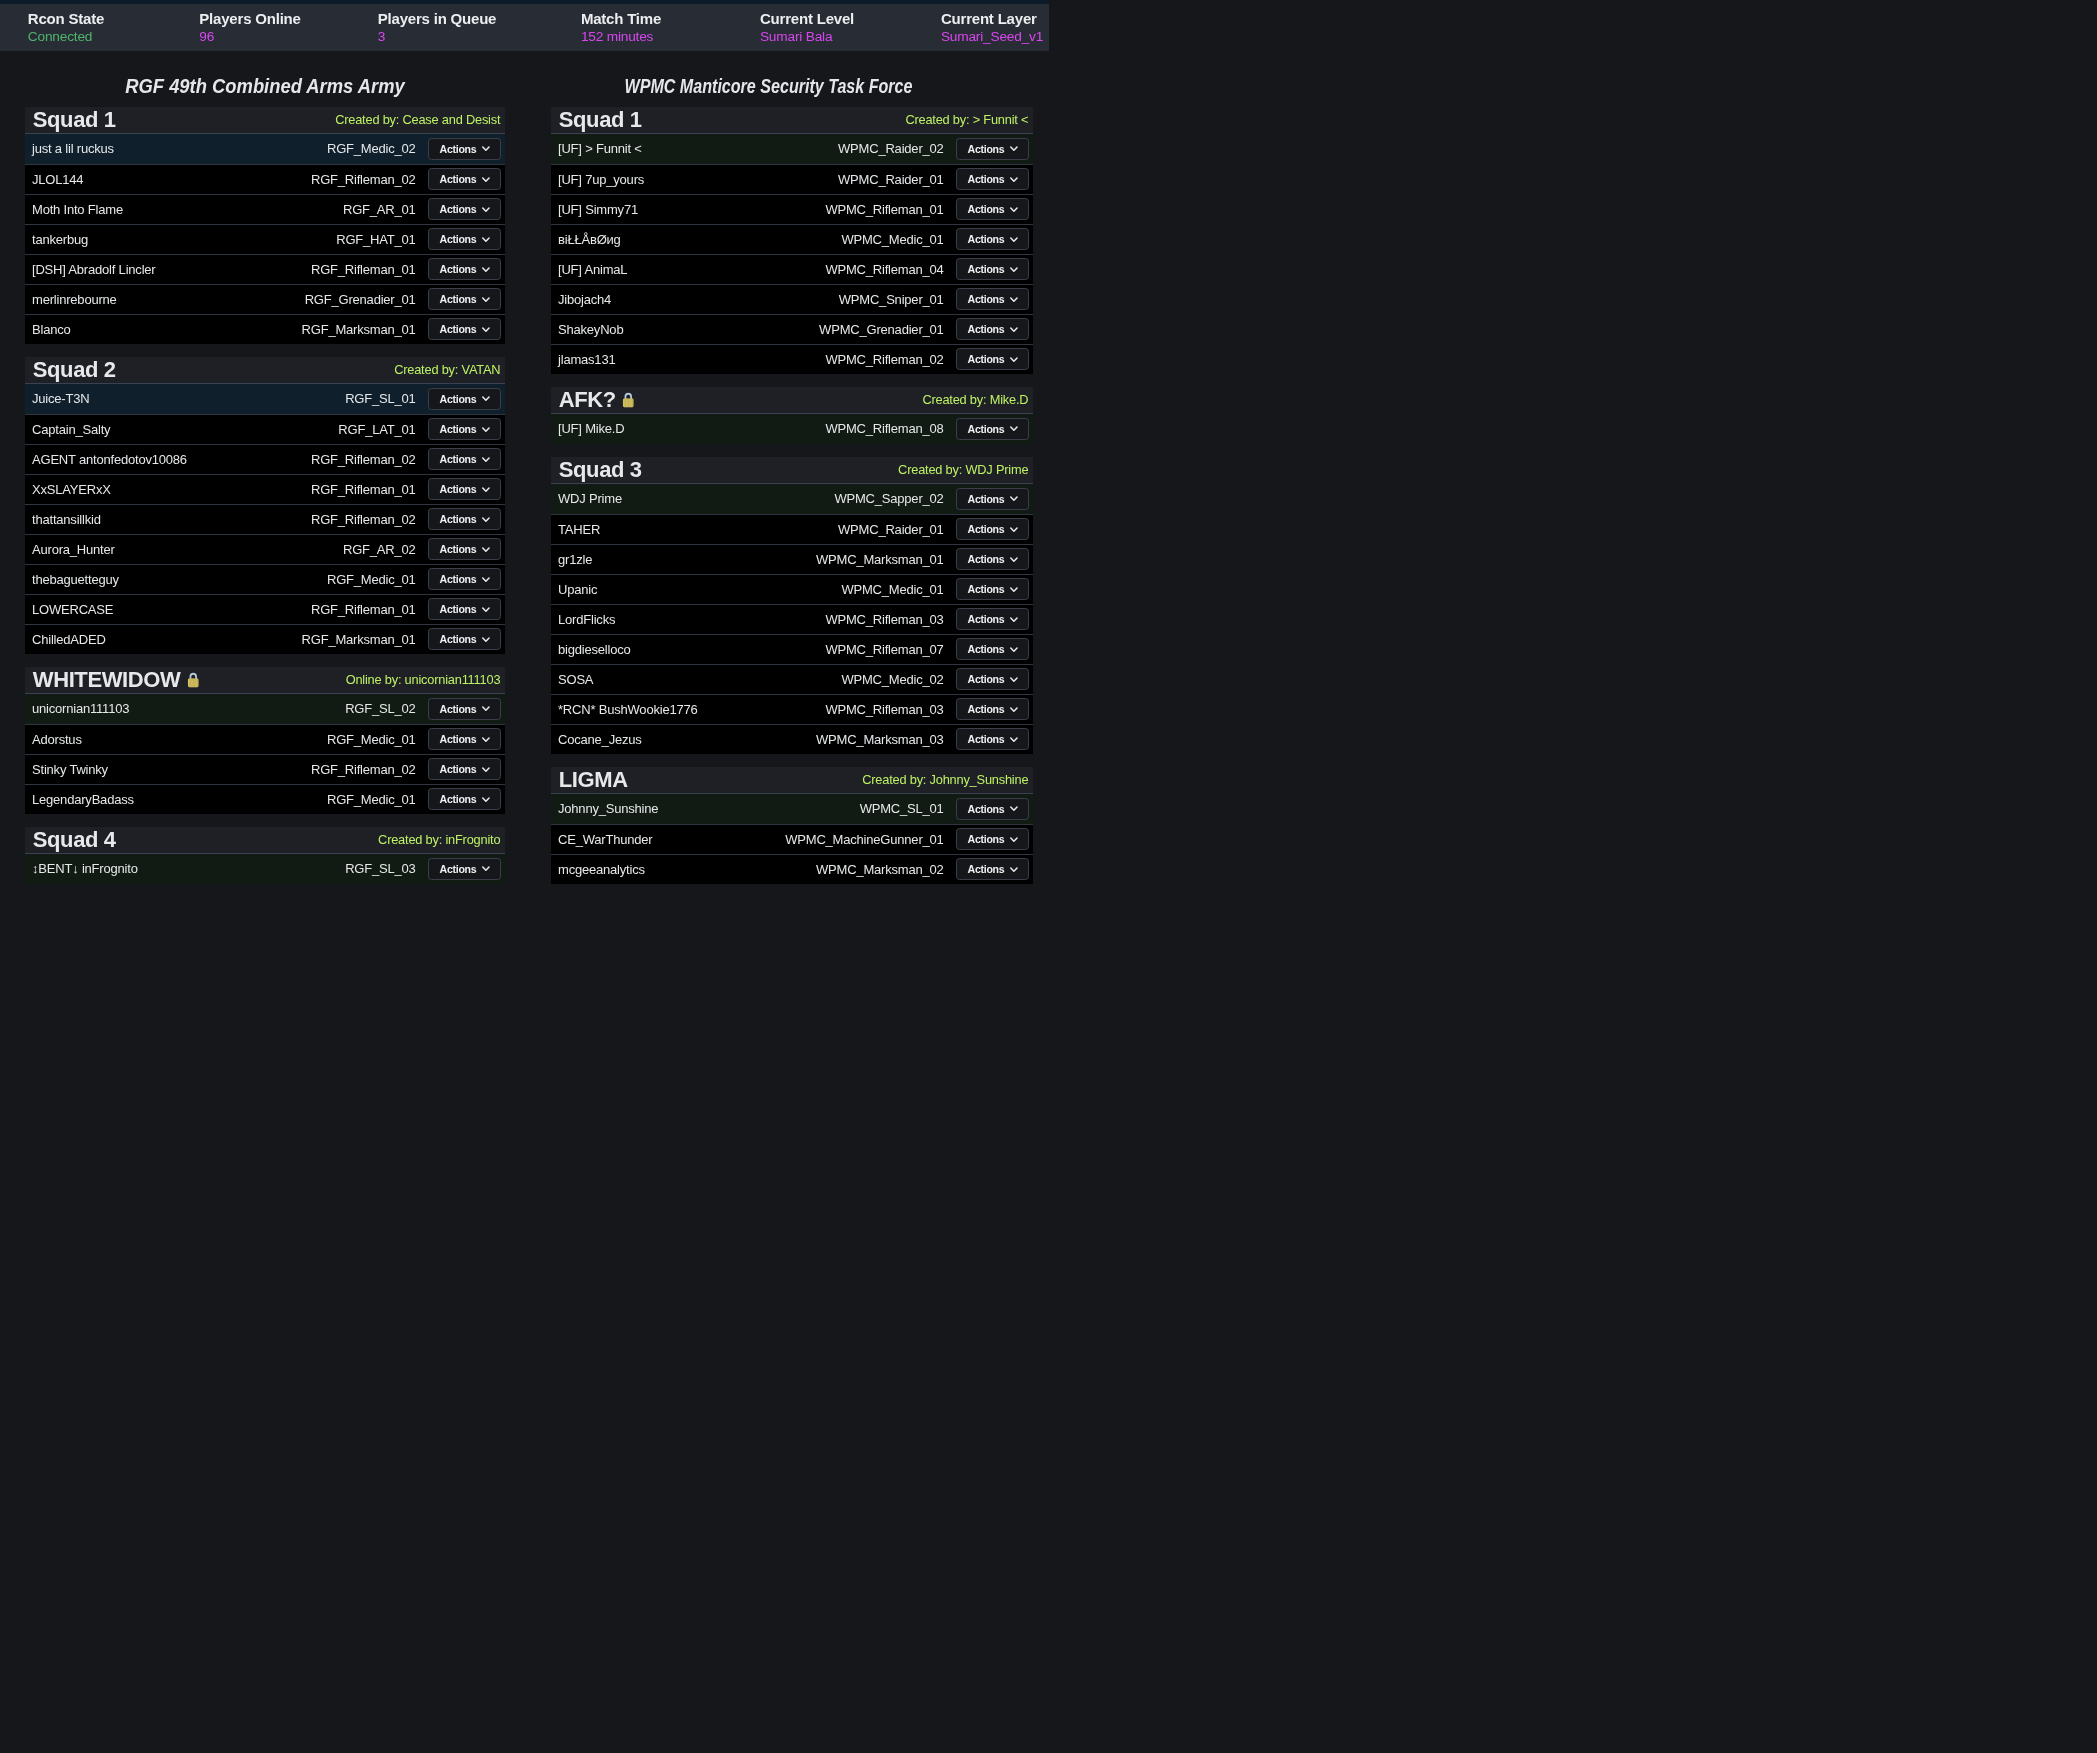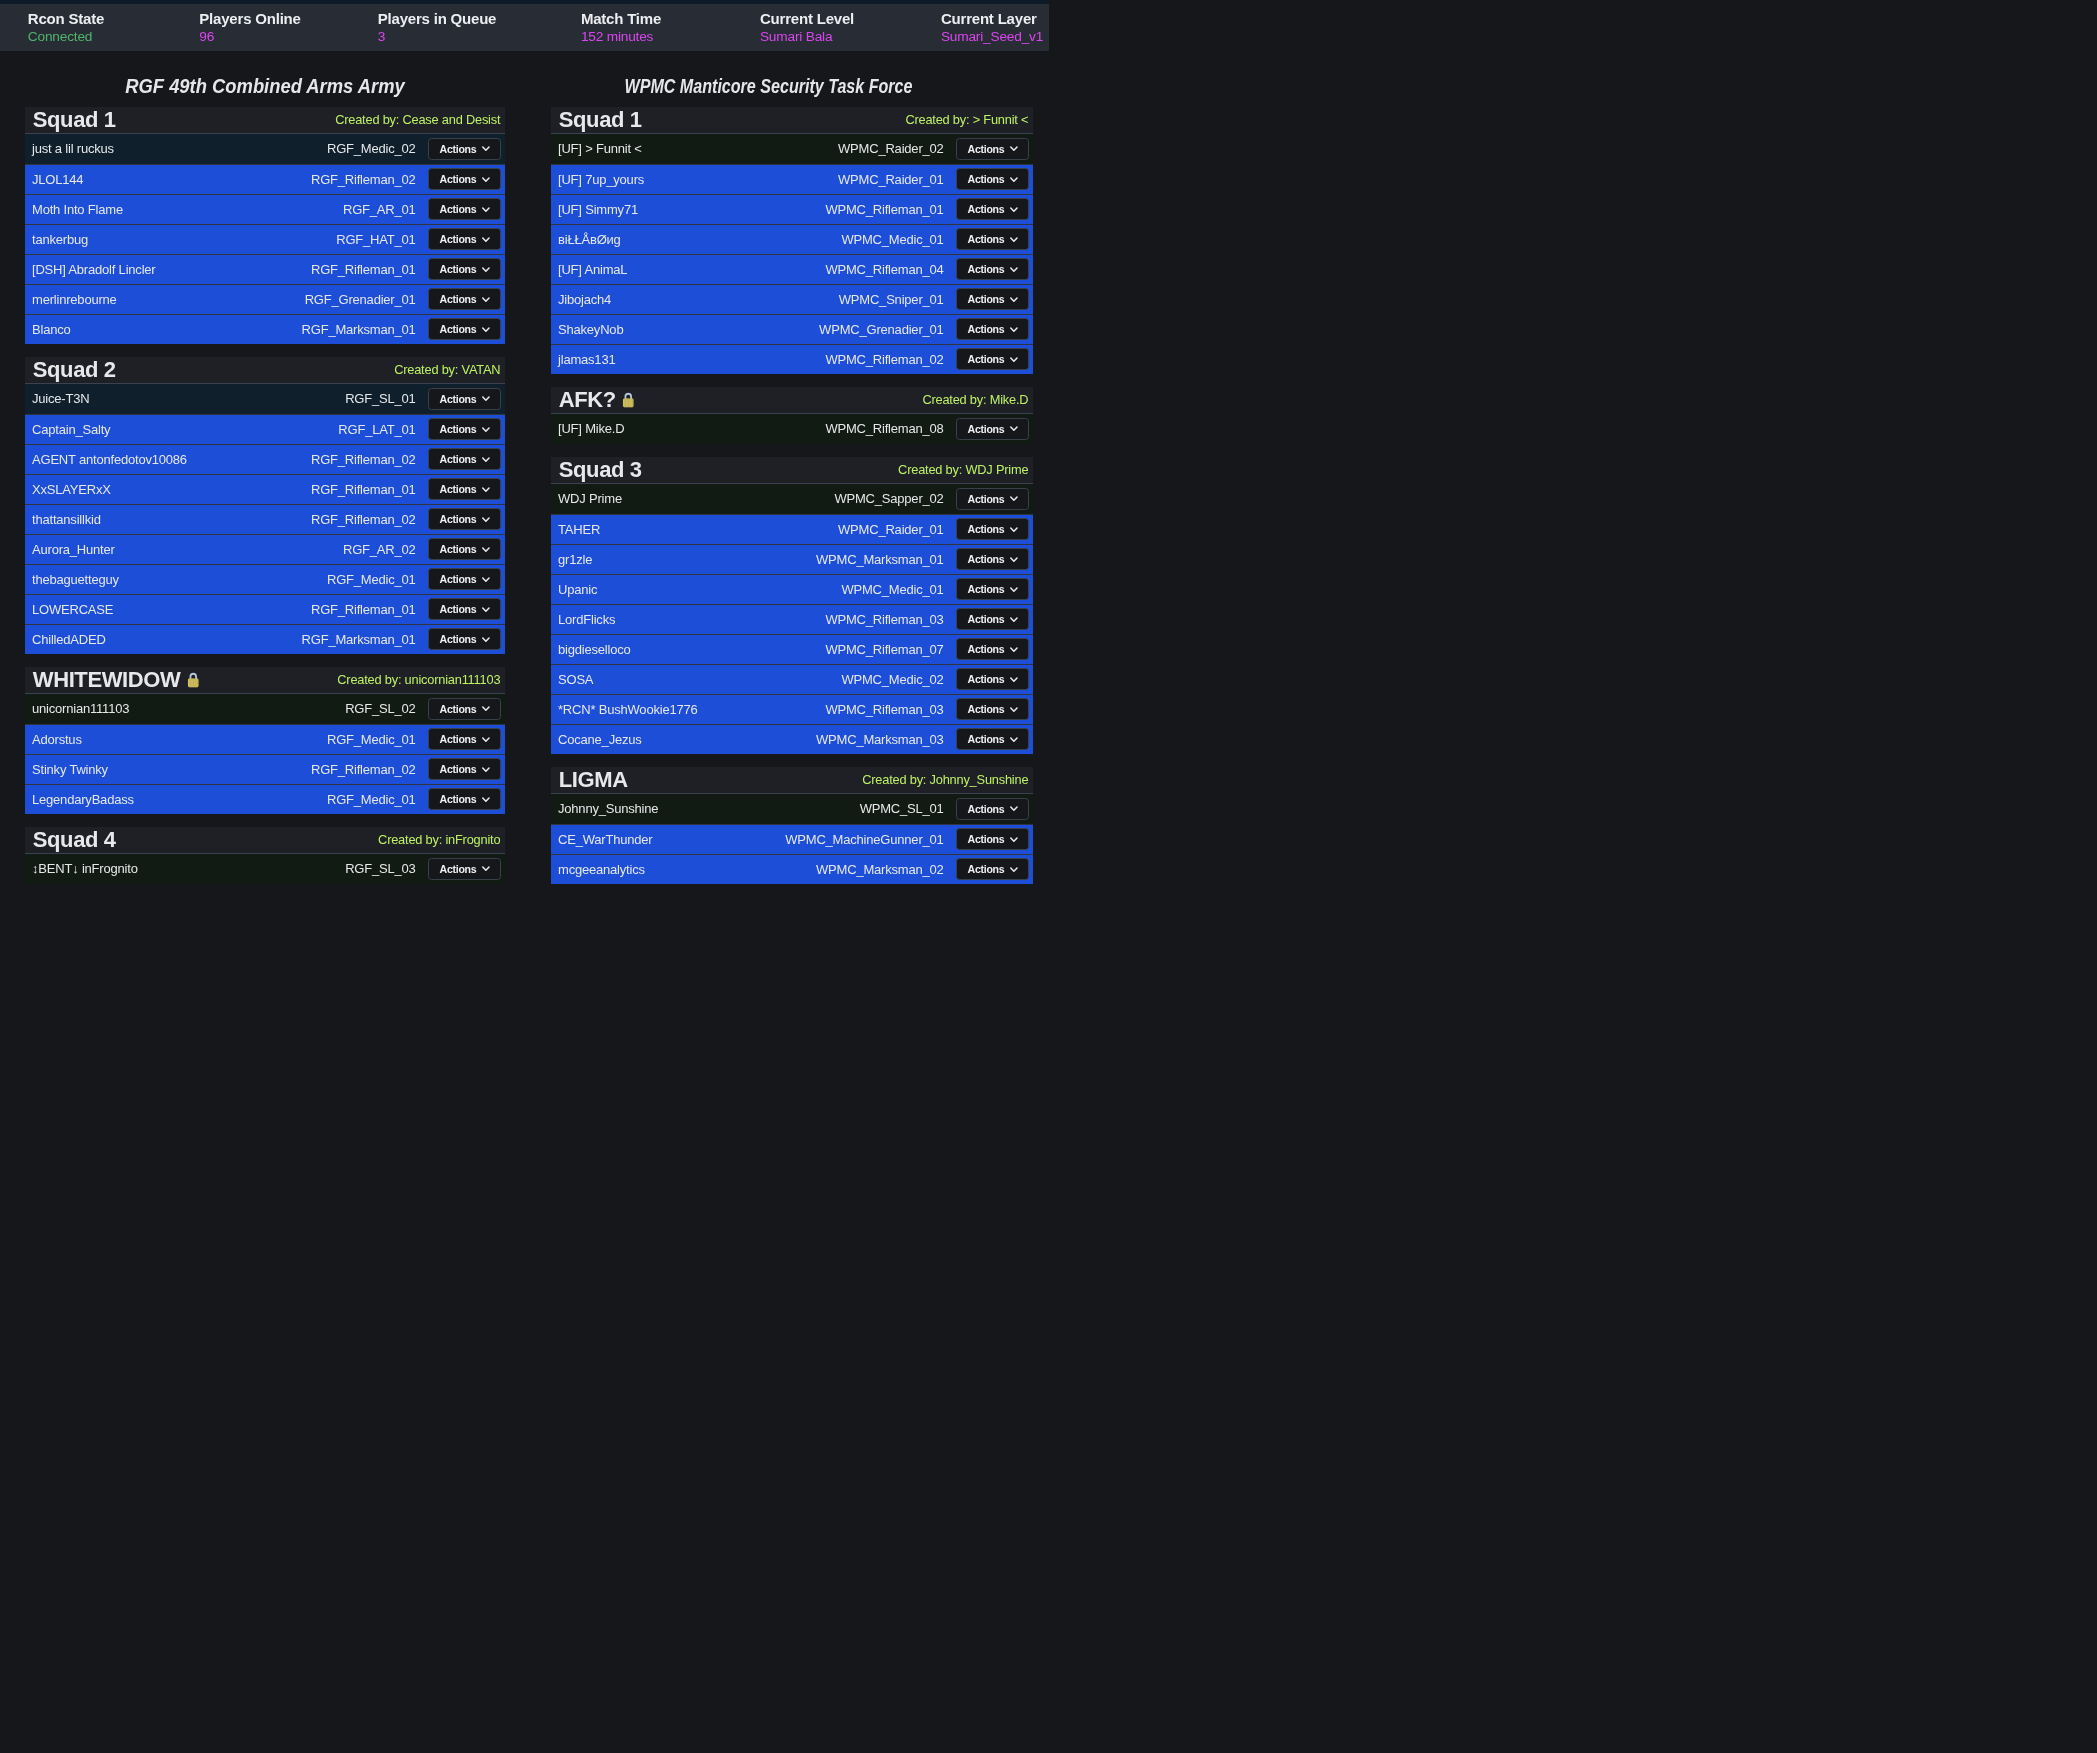--- a/index.html
+++ b/index.html
@@ -12,21 +12,21 @@
 .stat .val.green { color:#4fb56b; }
 .col { position:absolute; top:51px; }
 .col-l { left:25px; width:480px; }
 .col-r { left:551px; width:482px; }
 .coltitle { margin-top:23px; margin-bottom:8.8px; height:24px;font-style:italic; }
 
 .squad { margin-bottom:13px; }
 .sq-head { height:27px; background:#1e2026; border-bottom:1.2px solid #3a4150; display:flex; align-items:center; }
 .sq-title { font-size:22px; letter-spacing:-0.4px; font-weight:bold; color:#e6e8ea; padding-left:7.8px; display:flex; align-items:center; gap:6.3px; }
 .sq-created { margin-left:auto; font-size:12.8px; letter-spacing:-0.2px; color:#bef264; padding-right:4.7px; }
-.row { height:30px; background:#1d4ed8; display:flex; align-items:center; }
+.row { height:30px; background:#000000; display:flex; align-items:center; }
 .row + .row { border-top:0.8px solid #2f3540; }
 .row.lead-blue { background:#0f1f2c; }
 .row.lead-green { background:#121b13; }
 .pname { flex:1; font-size:13px; letter-spacing:-0.2px; color:#e6e8ea; padding-left:7px; white-space:nowrap; }
 .prole { font-size:13px; letter-spacing:-0.2px; color:#e6e8ea; white-space:nowrap; }
 .btn { width:73px; height:22px; margin-left:12.5px; margin-right:3.9px; flex:none;
   background:#15171a; border:1.2px solid #3a404a; border-radius:3.5px;
   color:#eef0f2; font-size:10.6px; font-weight:bold; letter-spacing:-0.3px;
   display:flex; align-items:center; justify-content:center; gap:5.5px; }
 .lock { display:inline-block; }
@@ -191,21 +191,21 @@
 <div class="sq-head">
         <div class="sq-title">WHITEWIDOW <svg class="lock" width="12.5" height="15.7" viewBox="0 0 16 20">
             <path d="M4.4 9 V5.8 a3.6 3.6 0 0 1 7.2 0 V9" fill="none" stroke="#b6c6da" stroke-width="2.3"></path>
             <rect x="1.2" y="8.4" width="13.6" height="11" rx="1.8" fill="#d2bf63"></rect>
             <rect x="3.4" y="8.4" width="1.2" height="11" fill="#c0ab4e"></rect>
             <rect x="5.7" y="8.4" width="1.2" height="11" fill="#c8b458"></rect>
             <rect x="8" y="8.4" width="1.2" height="11" fill="#c0ab4e"></rect>
             <rect x="10.3" y="8.4" width="1.2" height="11" fill="#c8b458"></rect>
             <rect x="12.6" y="8.4" width="1.2" height="11" fill="#c0ab4e"></rect>
           </svg></div>
-        <div class="sq-created">Created by: unicornian111103</div>
+        <div class="sq-created">Online by: unicornian111103</div>
       </div>
 <div class="row lead-green">
         <div class="pname">unicornian111103</div>
         <div class="prole">RGF_SL_02</div>
         <div class="btn">Actions <svg width="7.8" height="5.5" viewBox="0 0 10 7">
             <path d="M1 1.2 L5 5.4 L9 1.2" fill="none" stroke="#e9ebee" stroke-width="1.9" stroke-linecap="round" stroke-linejoin="round"></path>
           </svg></div>
       </div>
 <div class="row">
         <div class="pname">Adorstus</div>

